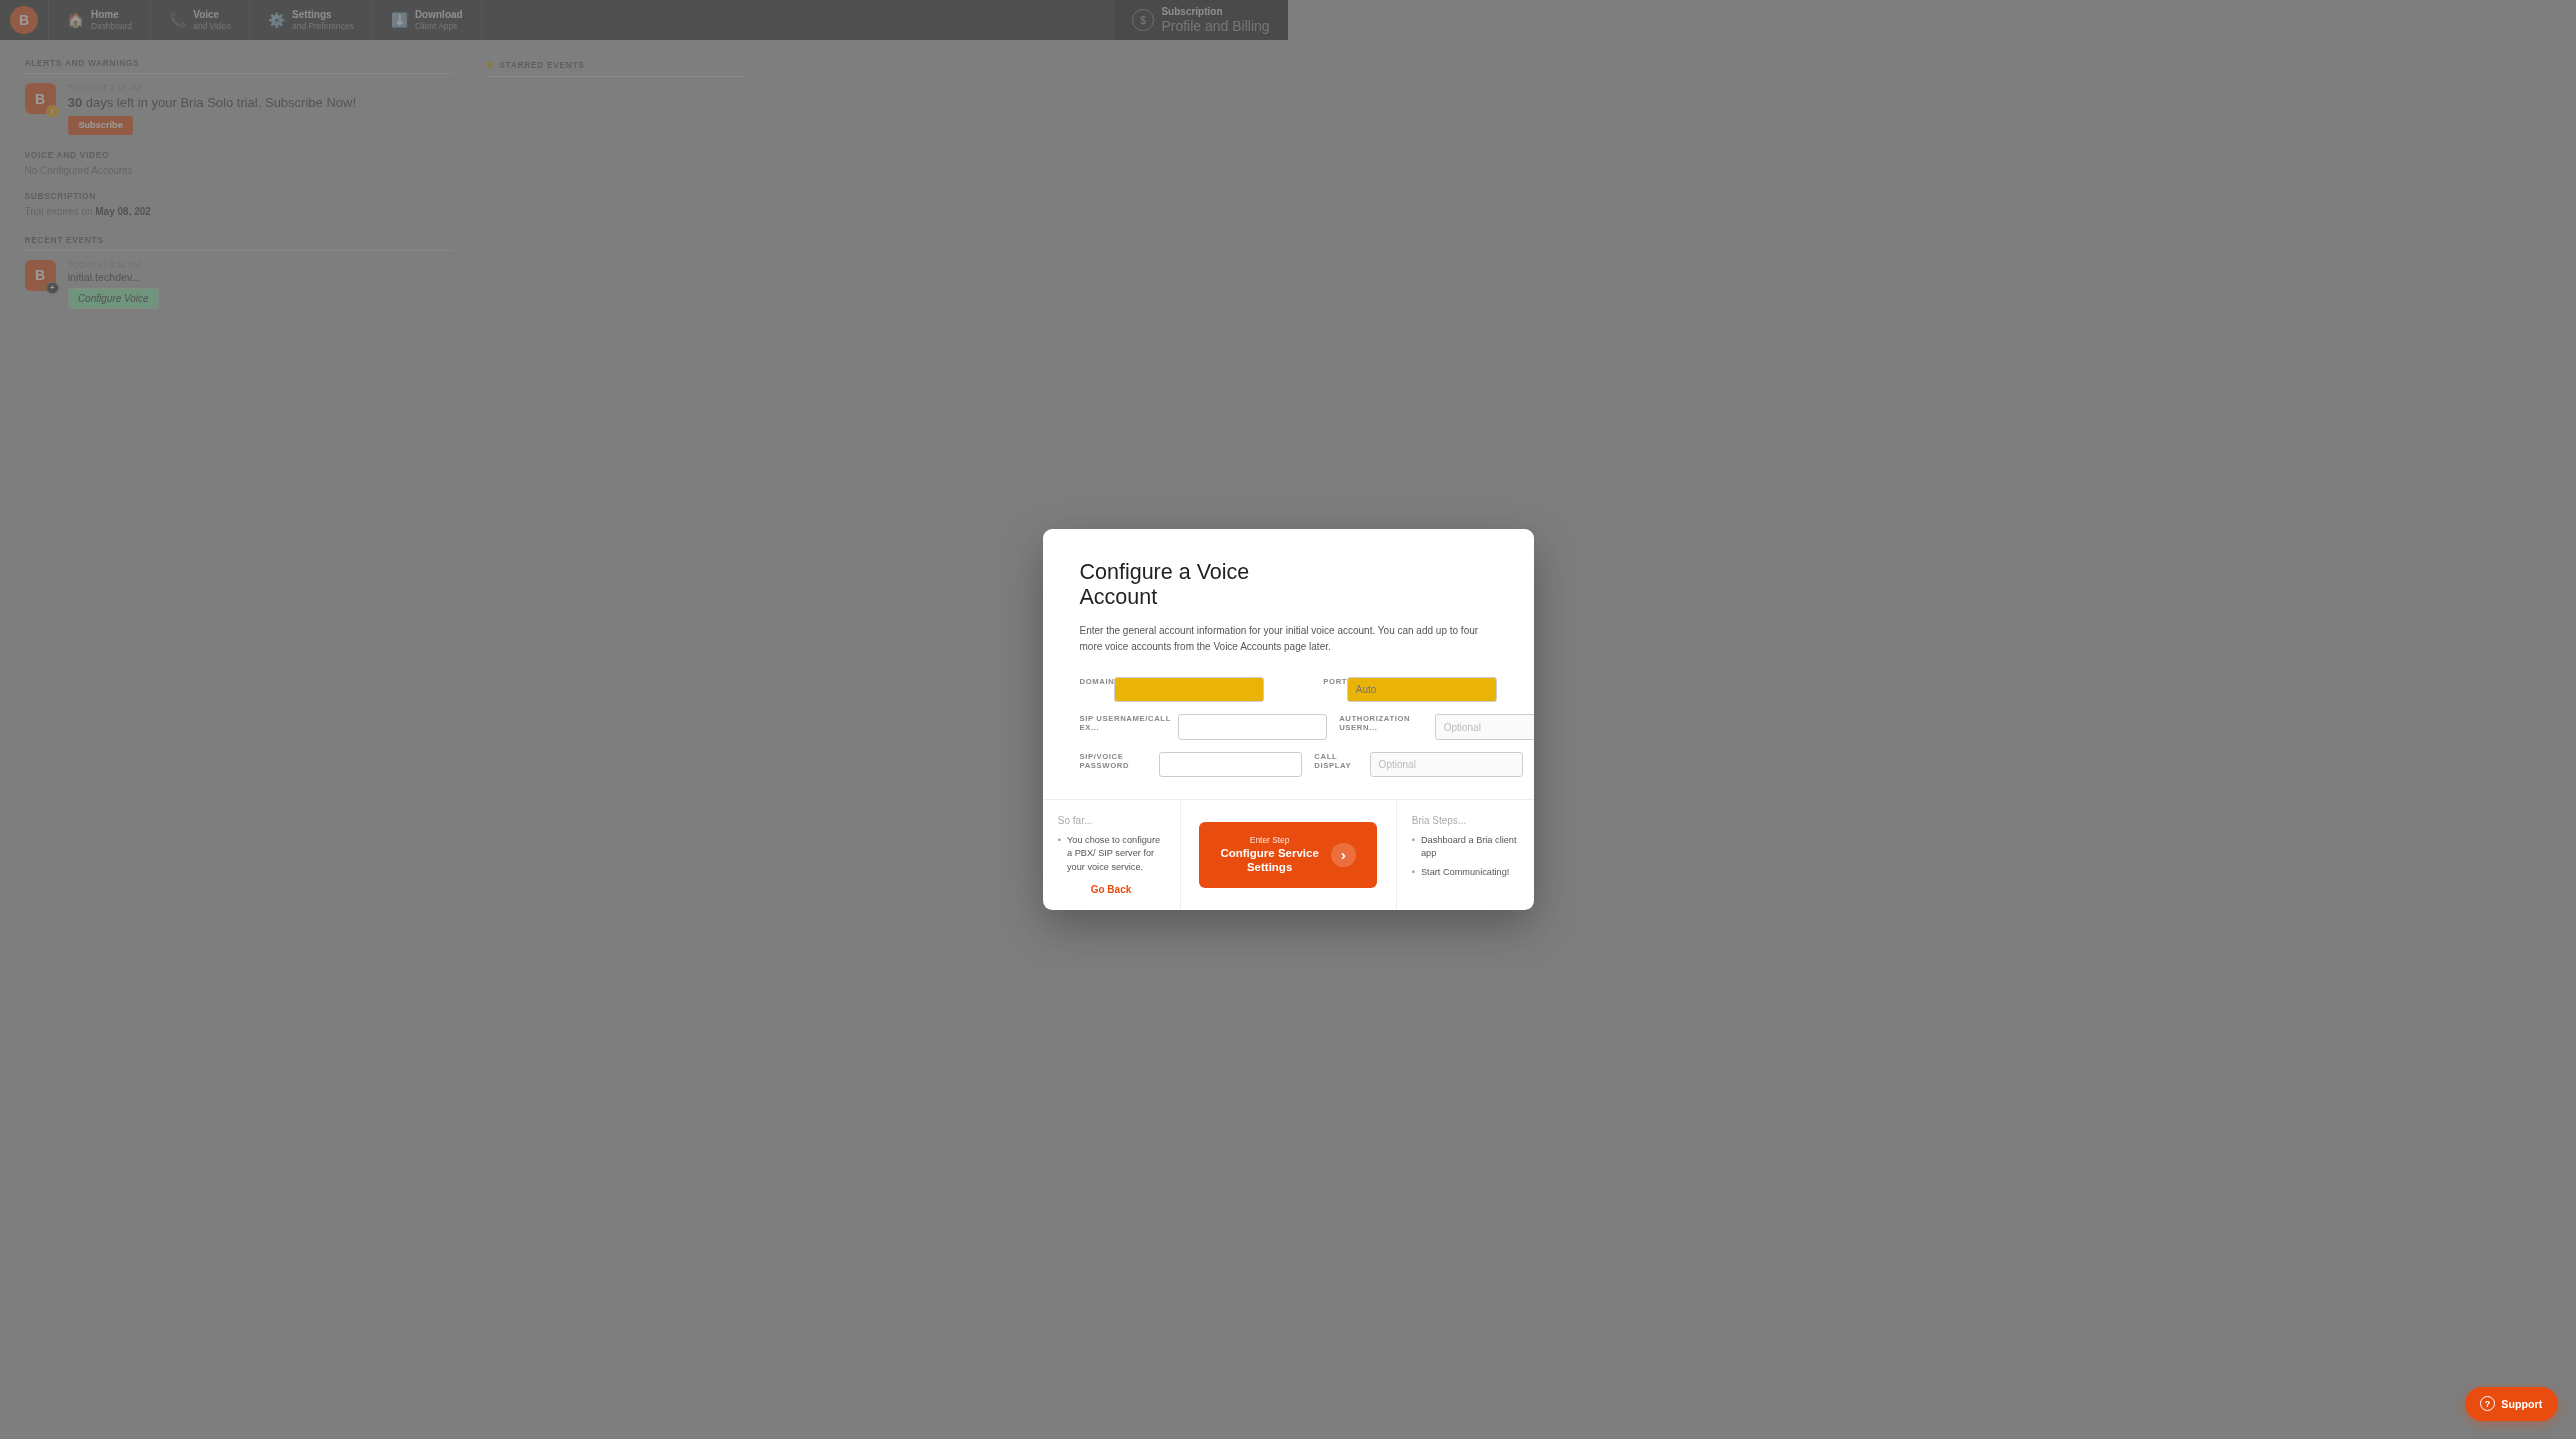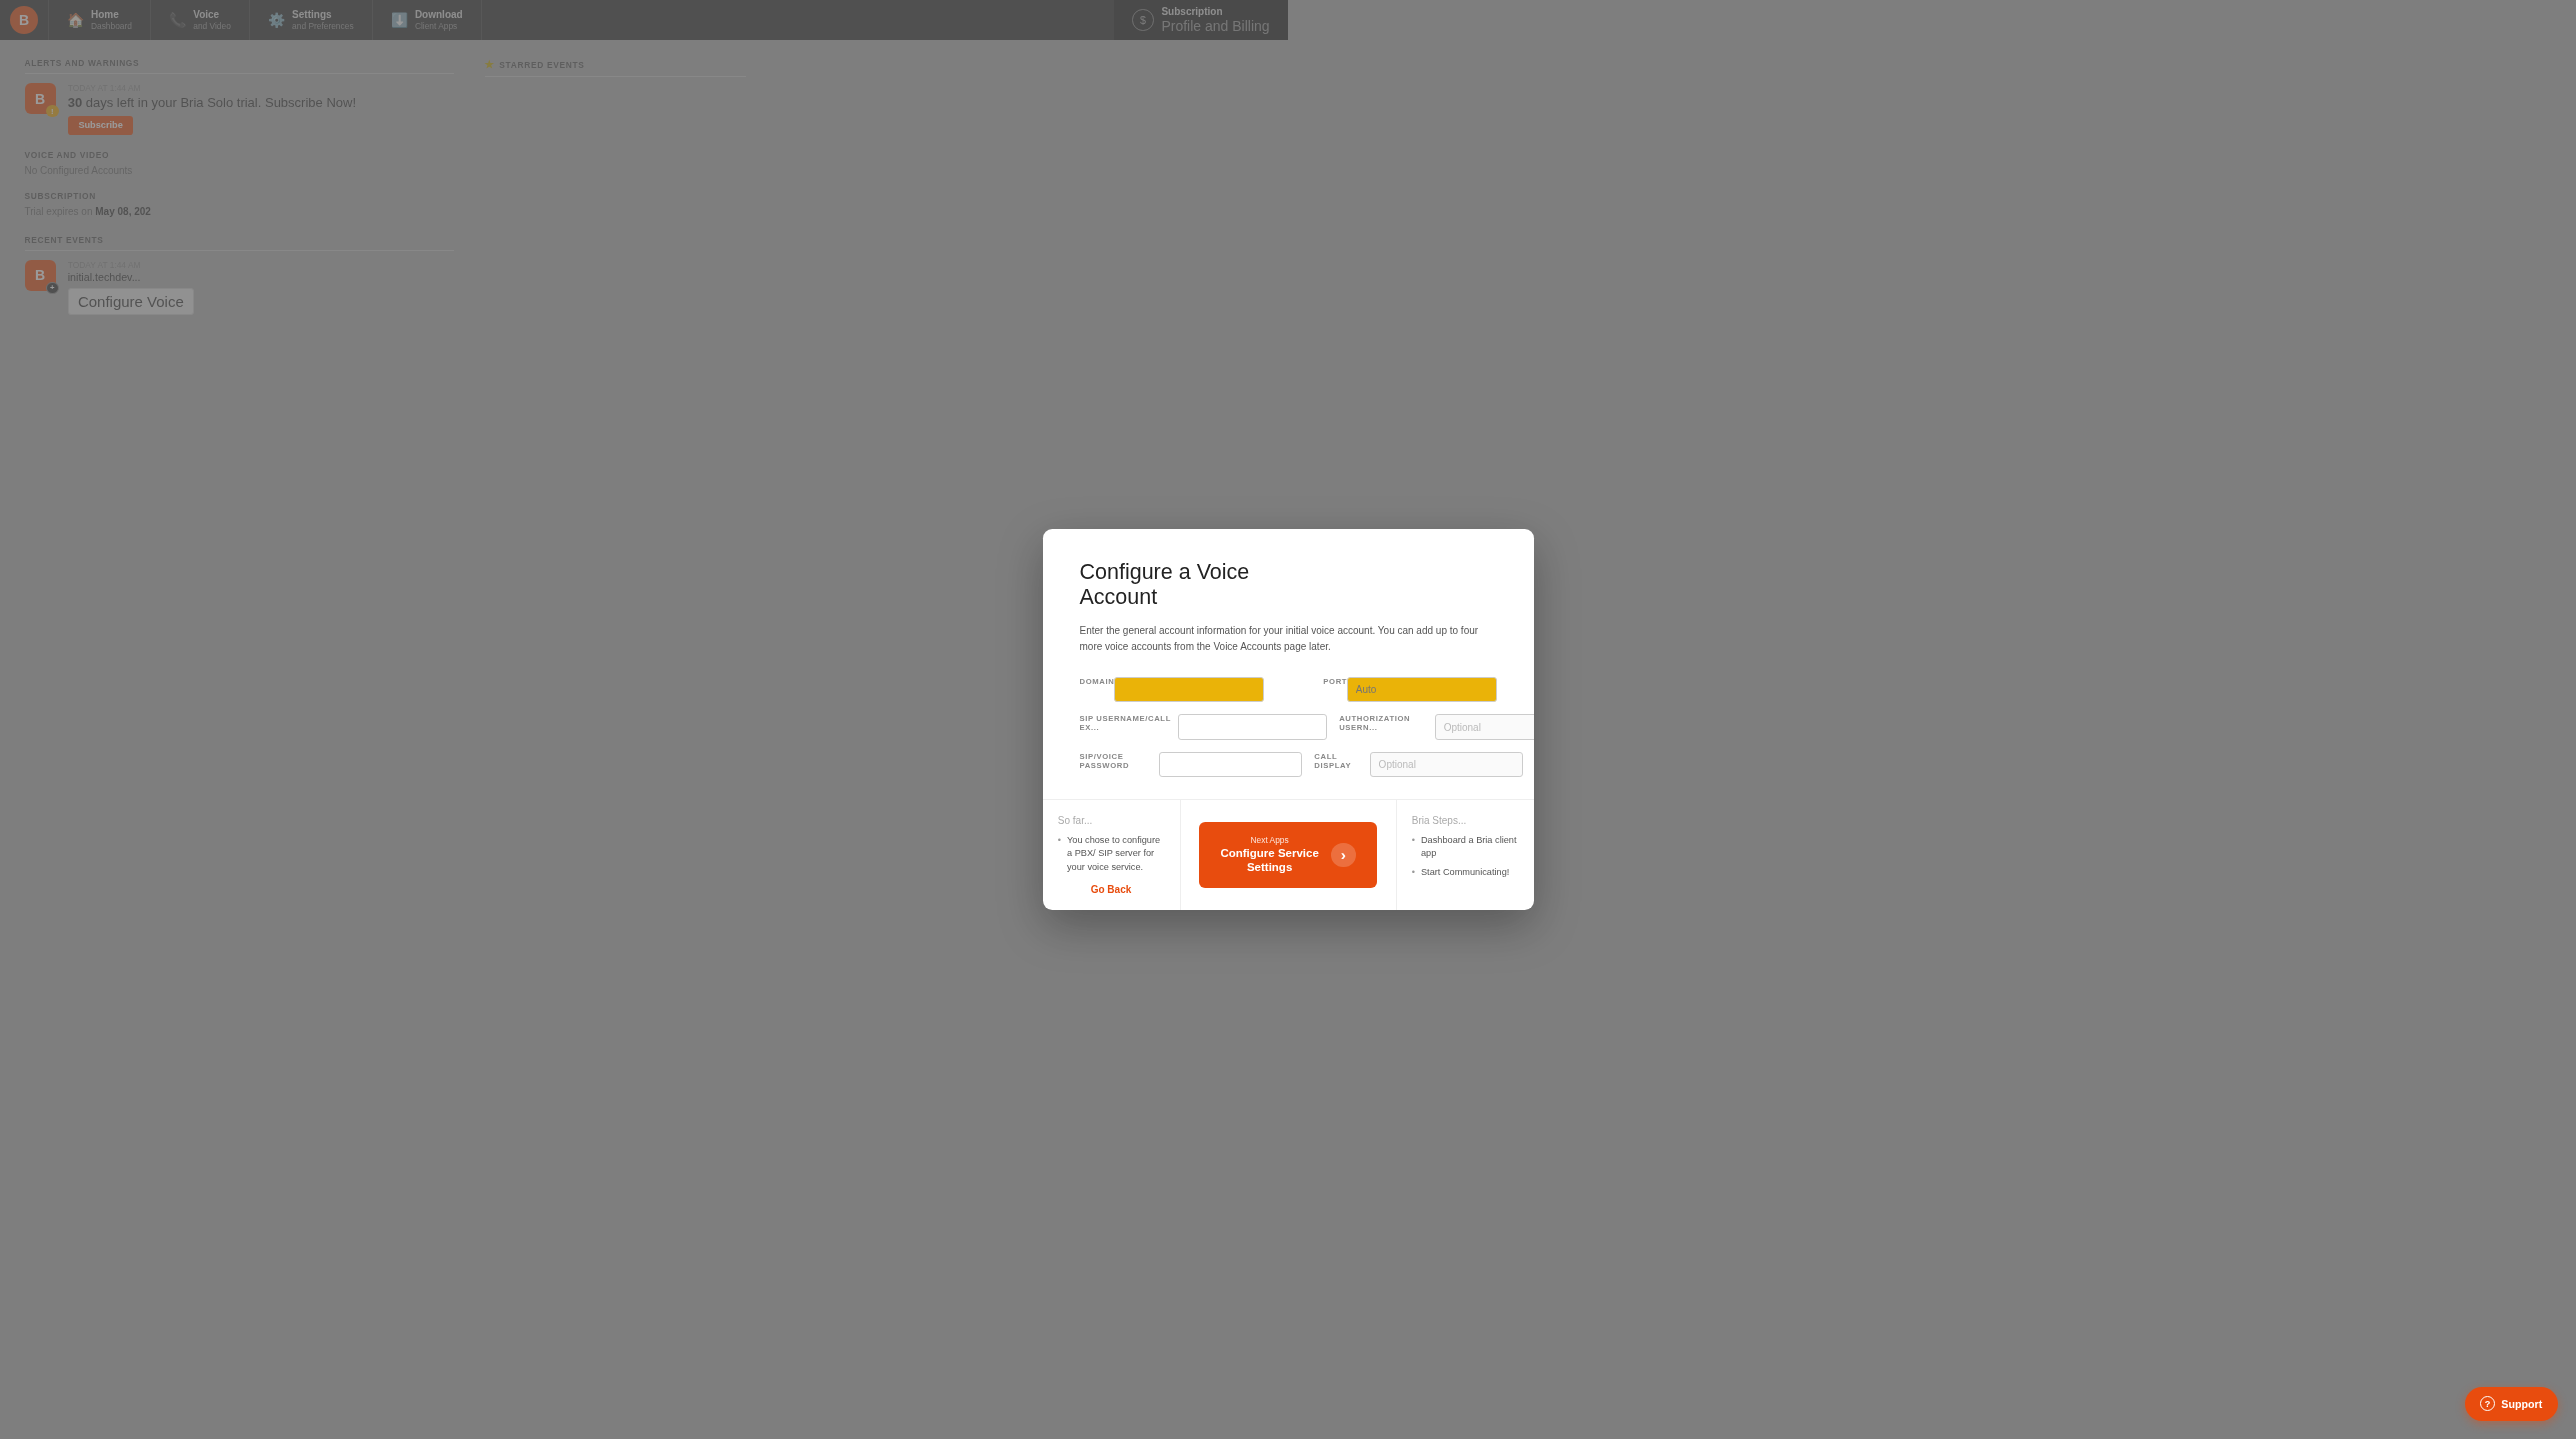--- a/index.html
+++ b/index.html
@@ -213,27 +213,28 @@
       justify-content: center;
       font-size: 7.7px;
       color: white;
       font-weight: bold;
       border: 0.8px solid #888;
     }
     .event-content { flex: 1; }
     .event-time { font-size: 8.4px; color: #888; margin-bottom: 1.5px; }
     .event-name { font-size: 10.7px; color: #333; margin-bottom: 4.6px; font-weight: 500; }
     .configure-btn {
-      background: #e5e5e5;
+      background: #86efac;
       color: #333;
       border: 0.8px solid #ccc;
       padding: 3.8px 9.2px;
       border-radius: 3.1px;
-      font-size: 15px;
+      font-size: 10px;
       cursor: pointer;
+      font-style: italic;
     }
 
     
     .right-panel {
       flex: 0 0 261px;
       margin-left: 31px;
     }
     .starred-title {
       font-size: 8.4px;
       font-weight: 700;
@@ -654,21 +655,21 @@
 
       <div class="footer-so-far">
         <div class="footer-so-far-title">So far...</div>
         <div class="footer-so-far-item">You chose to configure a PBX/ SIP server for your voice service.</div>
         <a class="go-back-link">Go Back</a>
       </div>
 
       <div class="footer-next-step">
         <button class="next-step-btn">
           <div class="next-step-btn-text">
-            <div class="next-step-label">Next Apps</div>
+            <div class="next-step-label">Enter Step</div>
             <div class="next-step-title">Configure Service Settings</div>
           </div>
           <div class="next-step-arrow">›</div>
         </button>
       </div>
 
       <div class="footer-next-steps">
         <div class="footer-next-steps-title">Bria Steps...</div>
         <div class="footer-next-steps-item">Dashboard a Bria client app</div>
         <div class="footer-next-steps-item">Start Communicating!</div>

